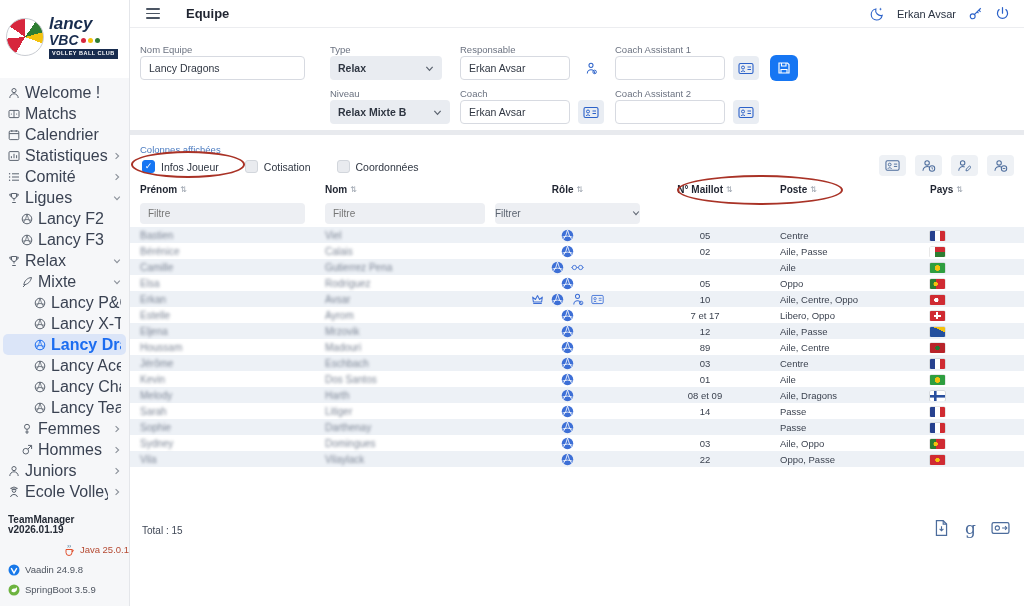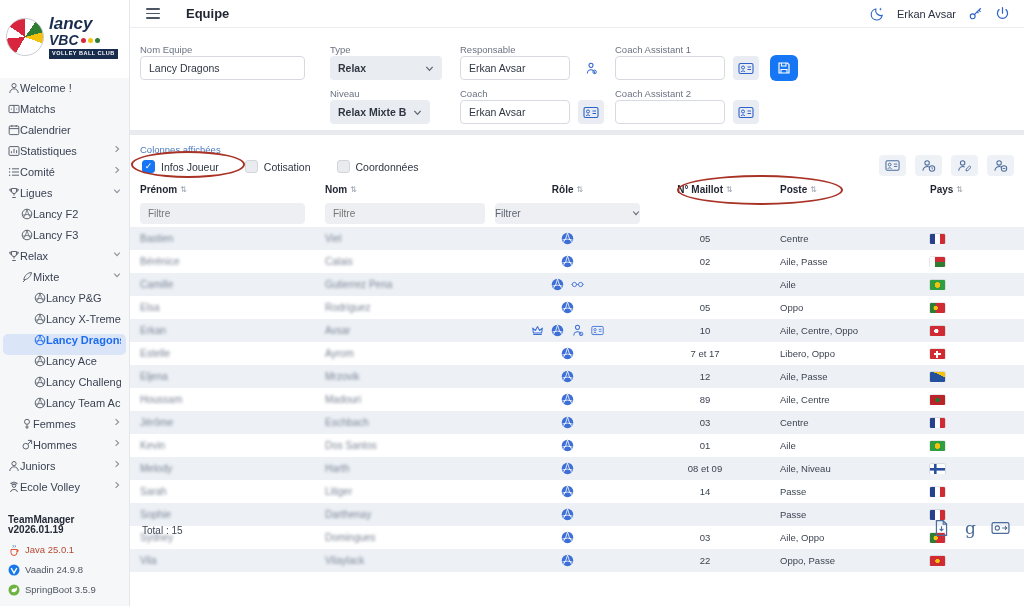--- a/index.html
+++ b/index.html
@@ -12,35 +12,35 @@
   .logo-ball { width:38px; height:38px; border-radius:50%; flex:0 0 auto; border:1px solid #c9ccd2;
     background: conic-gradient(from 210deg, #d7263d 0 55deg, #fff 55deg 95deg, #d7263d 95deg 150deg, #fff 150deg 185deg, #2e7d32 185deg 225deg, #f4c20d 225deg 260deg, #fff 260deg 360deg); }
   .logo-text { display:flex; flex-direction:column; line-height:1; }
   .logo-name { font-style:italic; font-weight:bold; font-size:17px; color:#182c4e; letter-spacing:0; }
   .logo-abbr-row { display:flex; align-items:center; gap:2px; margin-top:1px; }
   .logo-abbr { font-style:italic; font-weight:bold; font-size:14px; color:#182c4e; }
   .dot { width:5px; height:5px; border-radius:50%; display:inline-block; }
   .dot.r{background:#d7263d} .dot.y{background:#f4c20d} .dot.g{background:#2e7d32}
   .logo-sub { background:#182c4e; color:#fff; font-size:5.5px; font-weight:bold; letter-spacing:.5px; padding:2px 3px; margin-top:2px; white-space:nowrap; }
   .nav { padding:4px 3px 0 3px; }
-  .nav-item { height:21px; display:flex; padding:0 5px; font-size:11px; color:#3a4252; border-radius:5px; cursor:pointer; }
+  .nav-item { height:21px; display:flex; align-items:center; gap:5px; padding:0 5px; font-size:16px; color:#3a4252; border-radius:5px; cursor:pointer; }
   .nav-item.ind1 { padding-left:18px; }
   .nav-item.ind2 { padding-left:31px; }
   .nav-item.sel { background:#dbe5f8; color:#1b6cf0; font-weight:bold; }
   .nav-item.sel .ic { color:#1b6cf0; }
   .nav-label { white-space:nowrap; overflow:hidden; }
   .ic { display:inline-flex; width:12px; height:12px; color:#5c6470; flex:0 0 auto; align-items:center; justify-content:center; }
   .ic svg { width:100%; height:100%; }
   .chev { margin-left:auto; display:inline-flex; width:8px; height:8px; color:#8a9099; flex:0 0 auto; }
   .chev svg{ width:100%; height:100%; }
   .side-footer { position:absolute; left:8px; bottom:10px; font-size:9.5px; line-height:1; }
   .sf-app { font-weight:bold; font-size:10px; color:#252b36; margin-bottom:9px; }
   .sf-row { display:flex; align-items:center; gap:5px; margin-top:8px; color:#4e5560; }
   .sf-row .ic { width:12px; height:12px; }
-  .sf-java { color:#b54a33; }
+  .sf-java { color:#b54a33;justify-content:flex-end; }
 
   
   .main { position:absolute; left:130px; top:0; width:894px; height:606px; background:#fff; }
   .topbar { position:absolute; left:0; top:0; right:0; height:28px; background:#fff; border-bottom:1px solid #ecedf0; display:flex; align-items:center; }
   .burger { margin-left:16px; width:14px; display:flex; flex-direction:column; gap:3px; cursor:pointer; }
   .burger span { height:1.6px; background:#4b5563; border-radius:1px; }
   .page-title { margin-left:18px; font-size:13px; font-weight:bold; color:#1f2430;padding-left:8px; }
   .topbar-right { margin-left:auto; display:flex; align-items:center; gap:12px; padding-right:14px; color:#2c62c9; }
   .topbar-right .ic { width:15px; height:15px; color:#2c62c9; cursor:pointer; }
   .user-name { font-size:11px; color:#2a3342; }
@@ -76,21 +76,21 @@
   .hc .sort { font-size:8px; color:#98a0ab; font-weight:normal; }
   .hc.c3,.hc.c4 { justify-content:center; }
   .hc.c5,.hc.c6 { padding-left:10px; }
   .filterrow { position:absolute; left:0; top:65px; width:894px; height:26px; }
   .filter-input { width:165px; height:21px; border:none; border-radius:4px; background:#edeff3; font-family:inherit; font-size:10px; color:#5b6370; padding:0 8px; }
   .filter-input.w160 { width:160px; }
   .filter-select { width:145px; height:21px; border-radius:4px; background:#edeff3; font-size:10px; color:#5b6370; padding:0 0; display:flex; align-items:center; cursor:pointer; }
   .filter-select .sel-chev { margin-left:auto; width:8px; height:8px; color:#5c6470; display:inline-flex; }
 
   .tbody { position:absolute; left:0; top:92px; width:894px; }
-  .trow { height:23px; cursor:pointer; }
+  .trow { height:16px; cursor:pointer; }
   .trow.odd { background:#edf1f6; }
   .c { font-size:9.5px; color:#3c4350; overflow:hidden; white-space:nowrap; }
   .c.blurred { filter:blur(1.7px); color:#7d8696; font-size:10px; }
   .c.c3 { display:flex; justify-content:center; gap:7px; color:#3d6fd6; }
   .c.c4 { text-align:center; }
   .c.c5,.c.c6 { padding-left:10px; }
   .ric { display:inline-flex; width:13px; height:13px; }
   .ric svg { width:100%; height:100%; }
   .flag { display:inline-block; width:15px; height:10px; border-radius:1px; box-shadow:0 0 0 .5px rgba(0,0,0,.18); vertical-align:middle; }
   .flag-fr { background:linear-gradient(90deg,#27418f 0 33%,#fff 33% 66%,#d02b32 66%); }
@@ -462,21 +462,21 @@
     <button class="save-btn" style="left:640px;top:26px">
         <span class="ic">
           <svg viewBox="0 0 14 14">
             <path d="M2 2h8.5L12 3.5V12H2z" fill="none" stroke="currentColor" stroke-width="1.2"></path>
             <path d="M4.5 2v3h4.5V2M4 12V8.5h6V12" fill="none" stroke="currentColor" stroke-width="1.1"></path>
           </svg>
         </span>
       </button>
 
     <label class="fld-label" style="left:200px;top:59px">Niveau</label>
-    <div class="fld-select" style="left:200px;top:71px;width:100px">
+    <div class="fld-select" style="left:200px;top:71px;width:120px">
       <span>Relax Mixte B</span>
       <span class="sel-chev">
           <svg viewBox="0 0 8 8">
             <path d="M1.2 2.5 4 5.6 6.8 2.5" fill="none" stroke="currentColor" stroke-width="1.1"></path>
           </svg>
         </span>
     </div>
 
     <label class="fld-label" style="left:330px;top:59px">Coach</label>
     <input class="fld-input" style="left: 330px; top: 71px; width: 110px;" value="Erkan Avsar">
@@ -792,21 +792,21 @@
           <div class="c c2 blurred">Harth</div>
           <div class="c c3">
             <span class="ric">
               <svg viewBox="0 0 14 14">
                 <circle cx="7" cy="7" r="6.2" fill="currentColor"></circle>
                 <path d="M1.5 8.6q5.5-2 11 .1M7 .9Q6 7 2.3 11.6M7 .9q1.3 6 4.8 10.6" fill="none" stroke="#fff" stroke-width=".9"></path>
               </svg>
             </span>
           </div>
           <div class="c c4">08 et 09</div>
-          <div class="c c5">Aile, Niveau</div>
+          <div class="c c5">Aile, Dragons</div>
           <div class="c c6"><span class="flag flag-fi"></span></div>
         </div>
         <div class="trow tgrid even">
           <div class="c c1 blurred">Sarah</div>
           <div class="c c2 blurred">Litiger</div>
           <div class="c c3">
             <span class="ric">
               <svg viewBox="0 0 14 14">
                 <circle cx="7" cy="7" r="6.2" fill="currentColor"></circle>
                 <path d="M1.5 8.6q5.5-2 11 .1M7 .9Q6 7 2.3 11.6M7 .9q1.3 6 4.8 10.6" fill="none" stroke="#fff" stroke-width=".9"></path>

